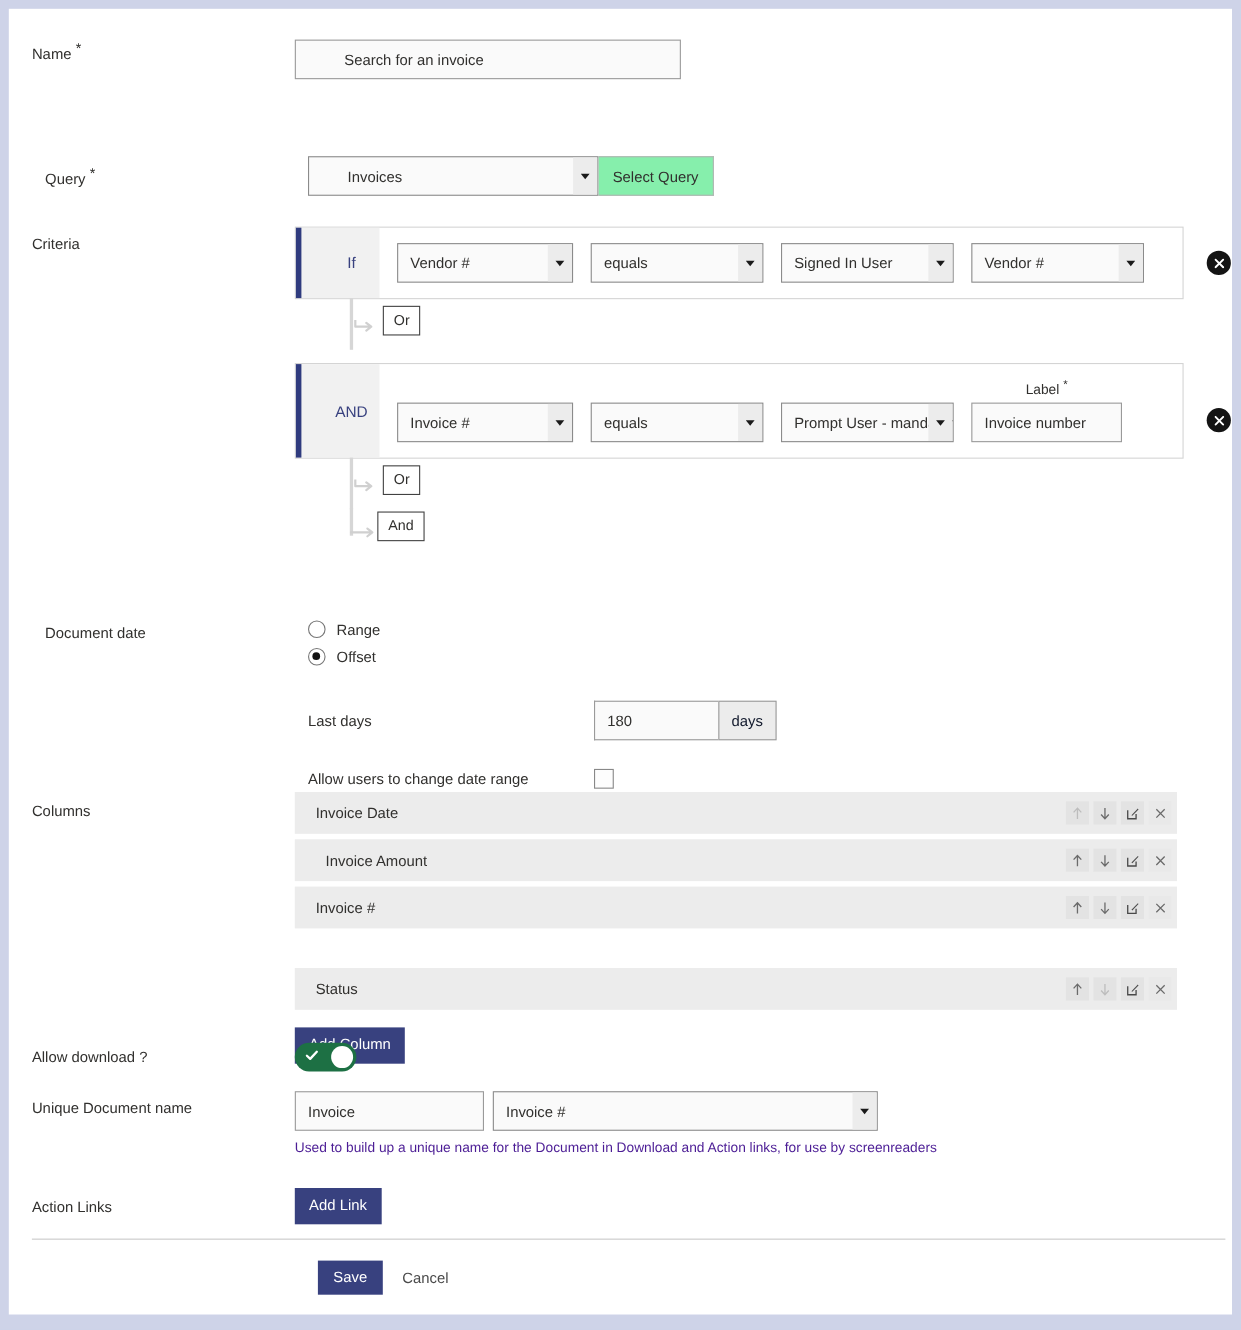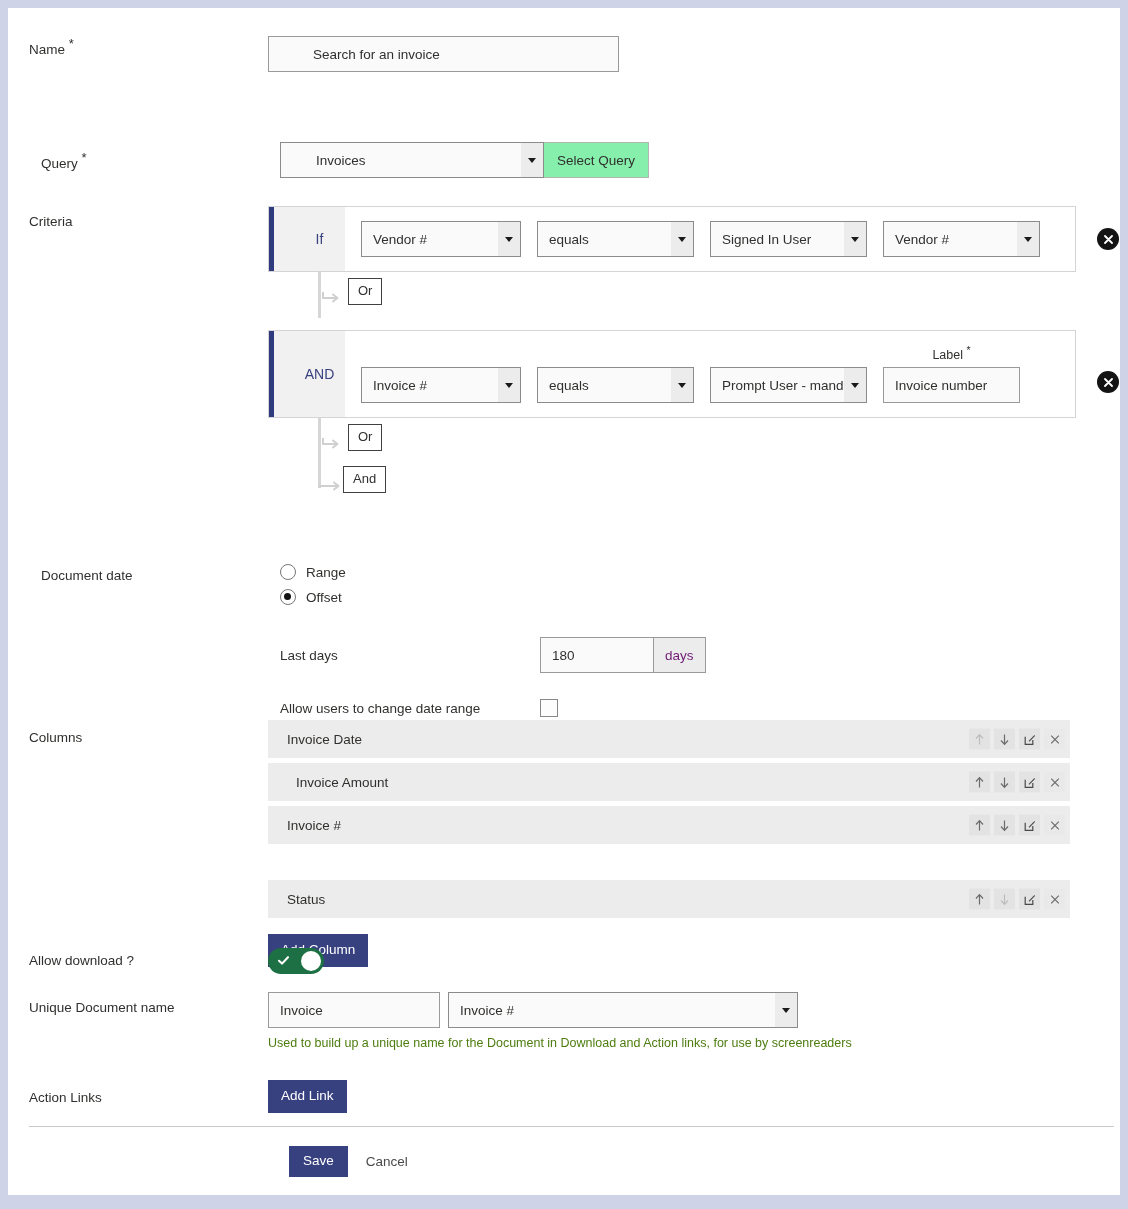--- a/index.html
+++ b/index.html
@@ -260,21 +260,21 @@
     align-items: center;
     justify-content: center;
     cursor: pointer;
     padding: 0;
   }
   .icon-btn.flat { background: #e9e9e9; }
   .icon-btn svg { display: block; }
 
   .hint {
     font-size: 12.5px;
-    color: #4d7c0f;
+    color: #4c1d95;
     padding-top: 8px;
   }
 
   .divider {
     height: 1px;
     background: #c9c9c9;
   }
 </style>
 </head>
 <body>
@@ -448,21 +448,21 @@
       </div>
       <div class="radio-line">
         <span class="radio on"></span>
         <span class="radio-label">Offset</span>
       </div>
 
       <div style="display:flex; align-items:center; margin-top:32px;">
         <div style="width:260px; font-size:13.5px; color:#31302e;">Last days</div>
         <div style="display:flex;">
           <div class="tinput" style="width:113px; border-right:none;">180</div>
-          <div style="background:#ececec; border:1px solid #9a9a9a; height:36px; display:flex; align-items:center; padding:0 11px; font-size:13.5px; color:#701a75;">days</div>
+          <div style="background:#ececec; border:1px solid #9a9a9a; height:36px; display:flex; align-items:center; padding:0 11px; font-size:13.5px; color:#0f172a;">days</div>
         </div>
       </div>
 
       <div style="display:flex; align-items:center; margin-top:26px;">
         <div style="width:260px; font-size:13.5px; color:#31302e;">Allow users to change date range</div>
         <span class="checkbox"></span>
       </div>
     </div>
   </div>
 

